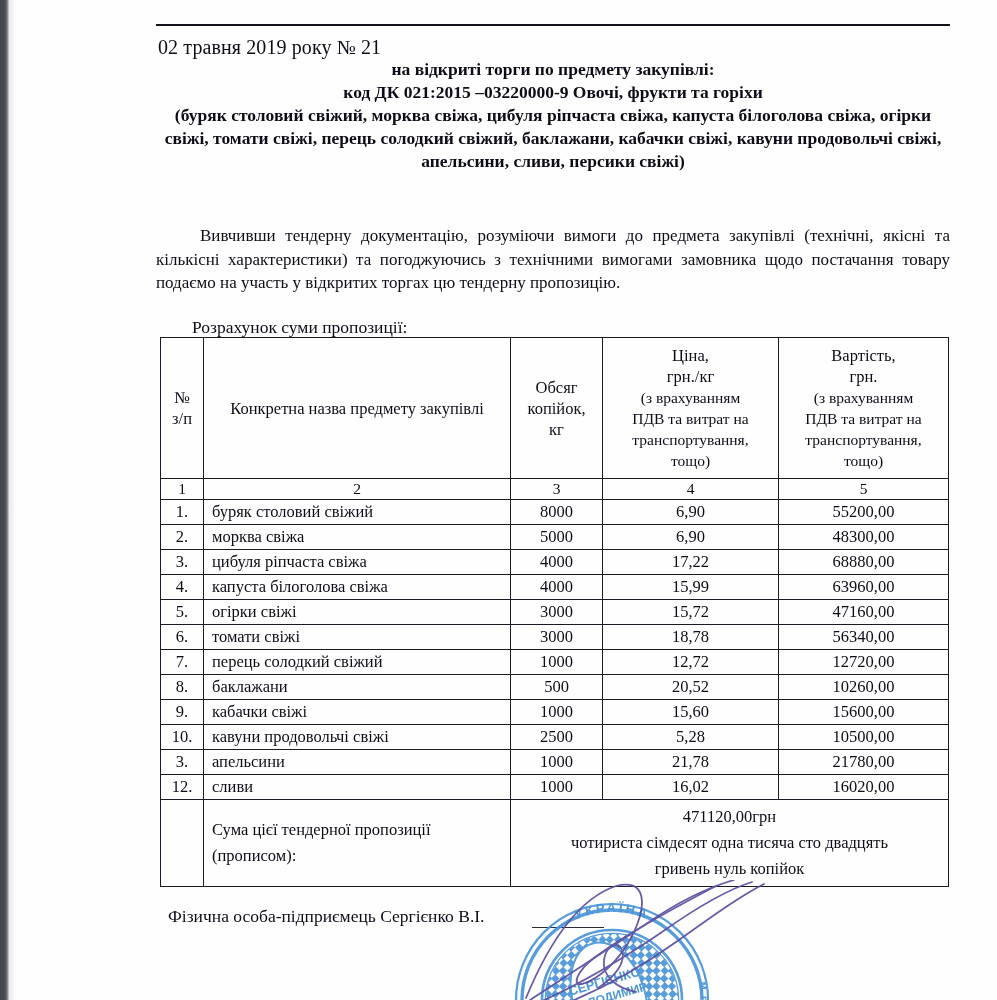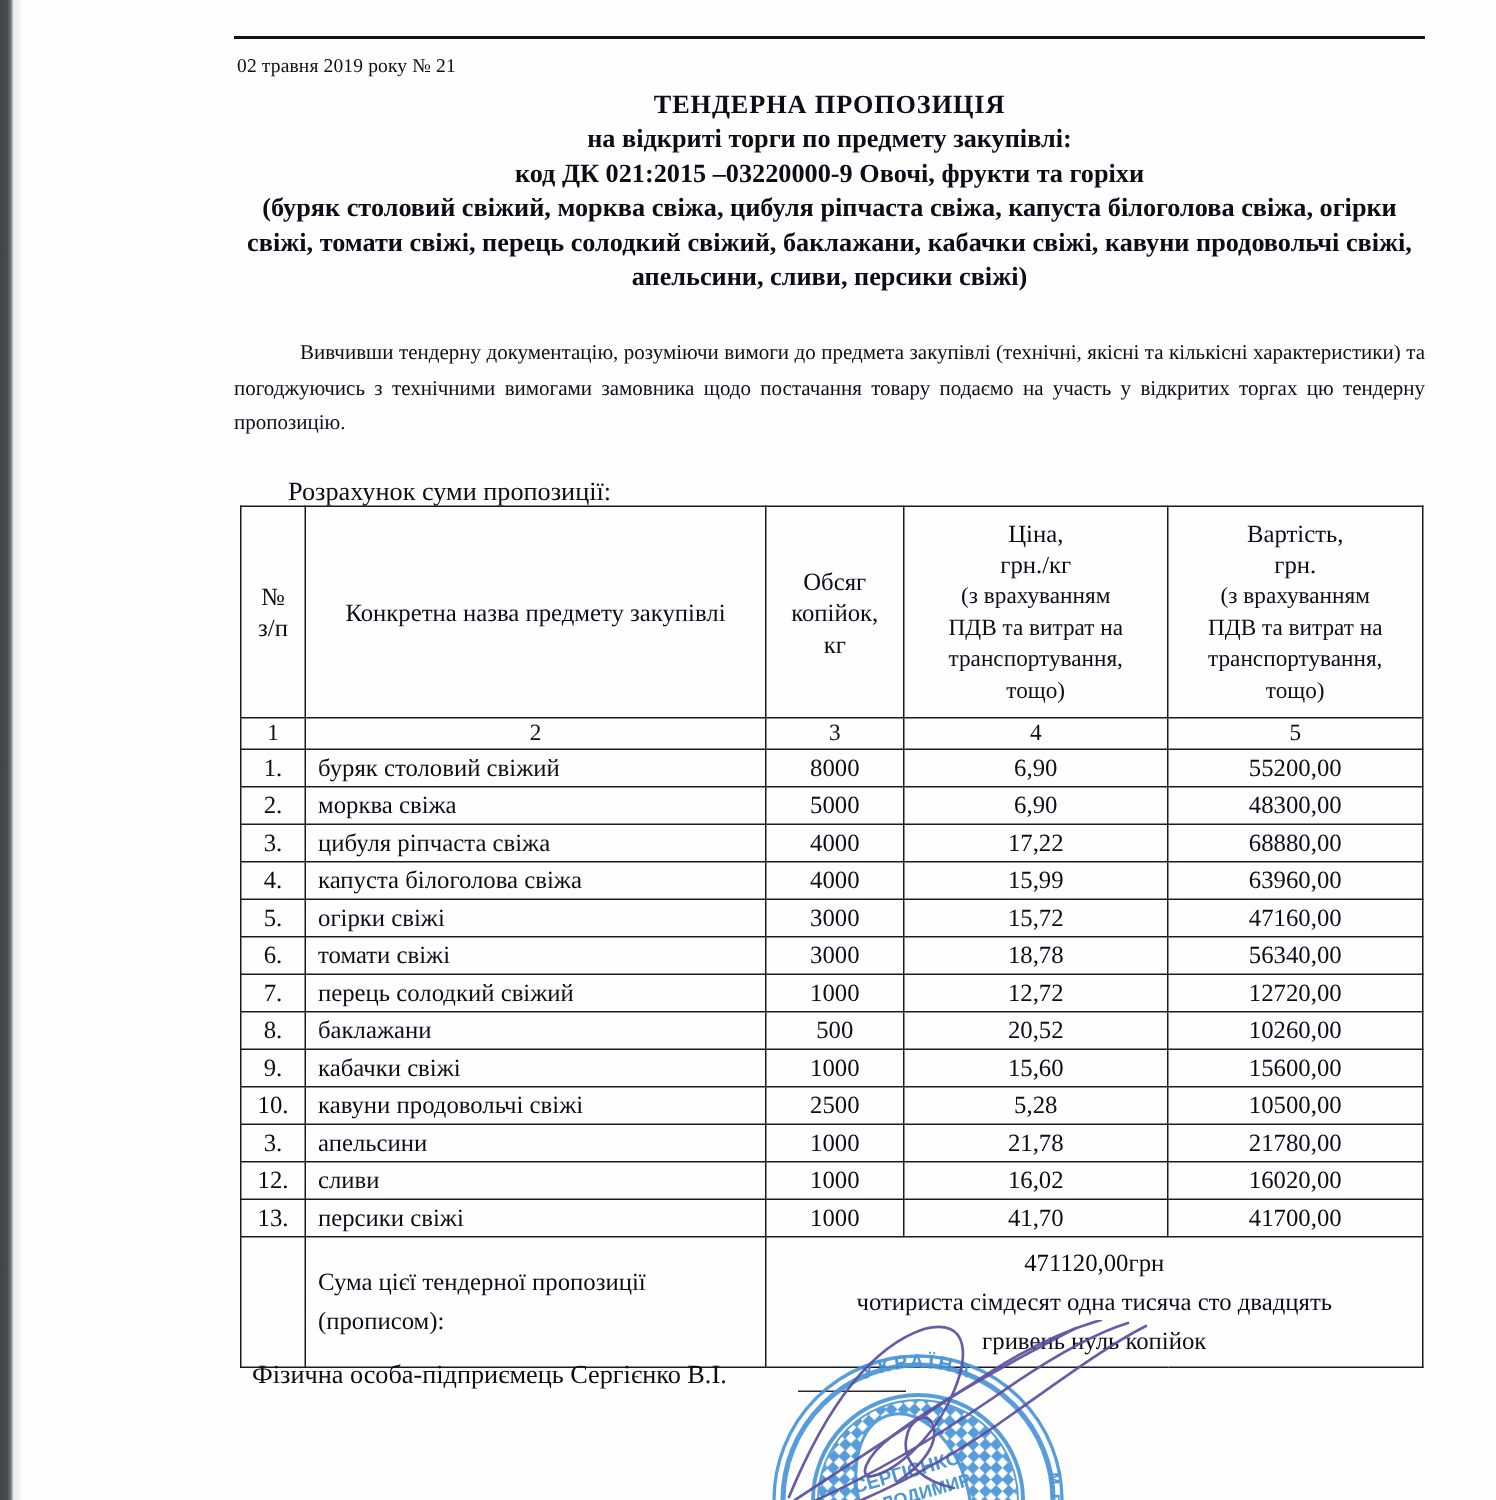--- a/index.html
+++ b/index.html
@@ -44,42 +44,42 @@
     top: 24px;
     width: 794px;
     height: 0;
     border-top: 2px solid #12121a;
   }
 
   .datum {
     position: absolute;
     left: 158px;
     top: 36px;
-    font-size: 13px;
+    font-size: 20px;
     letter-spacing: .1px;
   }
 
   .title-block {
     position: absolute;
     left: 156px;
     top: 58px;
     width: 794px;
     text-align: center;
     font-weight: bold;
     font-size: 17.5px;
     line-height: 23px;
   }
   .title-block .t1 { letter-spacing: .6px; }
 
   .para {
     position: absolute;
     left: 156px;
     top: 224px;
     width: 794px;
-    font-size: 14px;
+    font-size: 17px;
     line-height: 23.5px;
     text-align: justify;
     text-indent: 44px;
     hyphens: none;
   }
   .subpara {
     position: absolute;
     left: 156px;
     top: 316px;
     width: 794px;
@@ -163,21 +163,20 @@
   <div class="scan-edge"></div>
   <div class="scan-edge2"></div>
 
   <div class="content">
 
     <div class="top-rule"></div>
 
     <div class="datum">02 травня 2019 року № 21</div>
 
     <div class="title-block">
-      <div class="t1">ТЕНДЕРНА ПРОПОЗИЦІЯ</div>
       <div>на відкриті торги по предмету закупівлі:</div>
       <div>код ДК 021:2015 –03220000-9 Овочі, фрукти та горіхи</div>
       <div style="padding:0 8px;">(буряк столовий свіжий, морква свіжа, цибуля ріпчаста свіжа, капуста білоголова свіжа, огірки свіжі, томати свіжі, перець солодкий свіжий, баклажани, кабачки свіжі, кавуни продовольчі свіжі, апельсини, сливи, персики свіжі)</div>
     </div>
 
     <div class="para">Вивчивши тендерну документацію, розуміючи вимоги до предмета закупівлі (технічні, якісні та кількісні характеристики) та погоджуючись з технічними вимогами замовника щодо постачання товару подаємо на участь у відкритих торгах цю тендерну пропозицію.</div>
 
     <div class="subpara">Розрахунок суми пропозиції:</div>
 
     <table class="calc">
@@ -305,27 +304,20 @@
             <td class="pr">21,78</td>
             <td class="sm">21780,00</td>
           </tr>
           <tr class="drow">
             <td class="idx">12.</td>
             <td class="nm">сливи</td>
             <td class="qt">1000</td>
             <td class="pr">16,02</td>
             <td class="sm">16020,00</td>
           </tr>
-          <tr class="drow">
-            <td class="idx">13.</td>
-            <td class="nm">персики свіжі</td>
-            <td class="qt">1000</td>
-            <td class="pr">41,70</td>
-            <td class="sm">41700,00</td>
-          </tr>
         </tbody>
 
         <tbody>
           <tr class="sumrow">
           <td class="blank"></td>
           <td class="lbl">
             <div>Сума цієї тендерної пропозиції</div>
             <div>(прописом):</div>
           </td>
           <td class="val" colspan="3">

